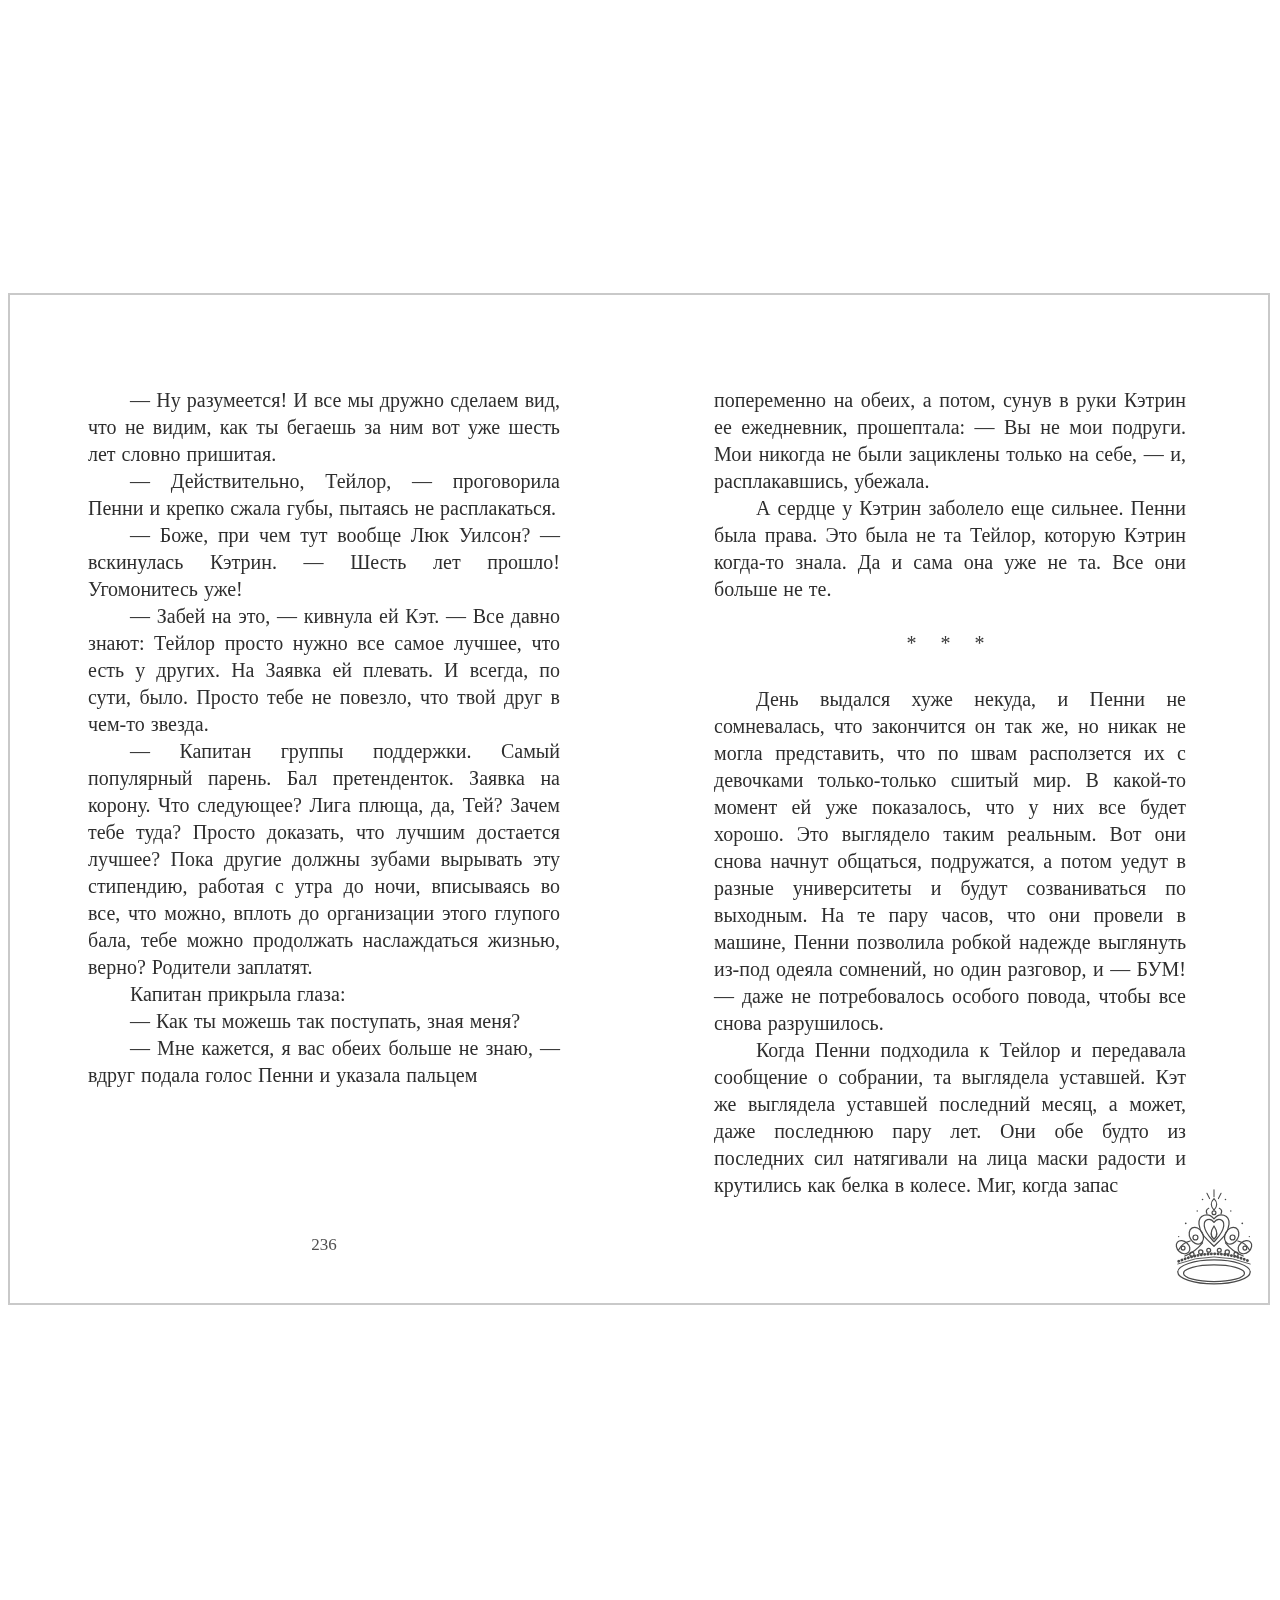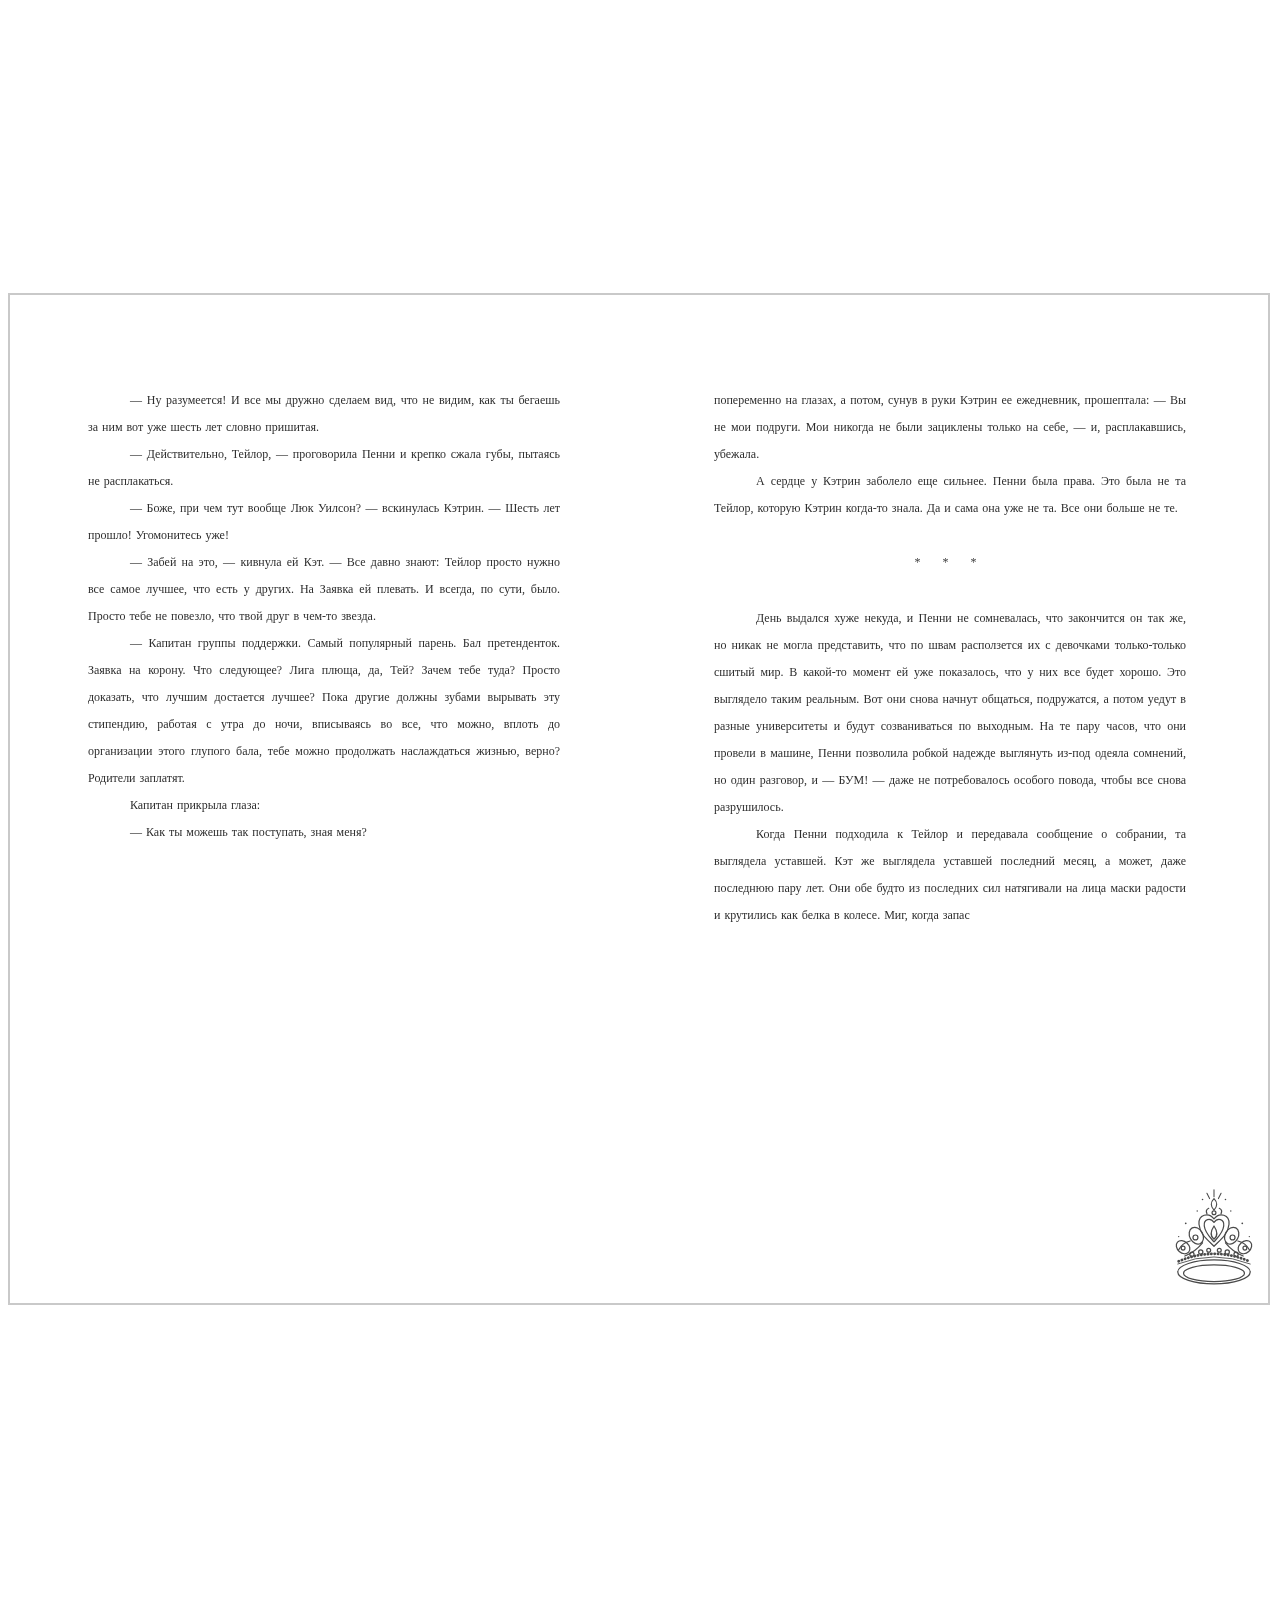--- a/index.html
+++ b/index.html
@@ -28,21 +28,21 @@
   .text-col {
     position: absolute;
     top: 92px;
     width: 472px;
     color: #2e2e2e;
   }
   .text-col.left  { left: 78px;  }
   .text-col.right { left: 704px; }
   .para {
     margin: 0;
-    font-size: 12px;
+    font-size: 20px;
     line-height: 27px;
     text-align: justify;
     color: #2e2e2e;
     word-spacing: 1px;
   }
   .para.indent { text-indent: 42px; }
   .para.separator {
     text-align: center;
     text-indent: 0;
     letter-spacing: 9px;
@@ -74,29 +74,31 @@
   <div class="book-card">
 
     <div class="text-col left">
         <p class="para indent">— Ну разумеется! И все мы дружно сделаем вид, что не видим, как ты бегаешь за ним вот уже шесть лет словно пришитая.</p>
         <p class="para indent">— Действительно, Тейлор, — проговорила Пенни и крепко сжала губы, пытаясь не расплакаться.</p>
         <p class="para indent">— Боже, при чем тут вообще Люк Уилсон? — вскинулась Кэтрин. — Шесть лет прошло! Угомонитесь уже!</p>
         <p class="para indent">— Забей на это, — кивнула ей Кэт. — Все давно знают: Тейлор просто нужно все самое лучшее, что есть у других. На Заявка ей плевать. И всегда, по сути, было. Просто тебе не повезло, что твой друг в чем-то звезда.</p>
         <p class="para indent">— Капитан группы поддержки. Самый популярный парень. Бал претенденток. Заявка на корону. Что следующее? Лига плюща, да, Тей? Зачем тебе туда? Просто доказать, что лучшим достается лучшее? Пока другие должны зубами вырывать эту стипендию, работая с утра до ночи, вписываясь во все, что можно, вплоть до организации этого глупого бала, тебе можно продолжать наслаждаться жизнью, верно? Родители заплатят.</p>
         <p class="para indent">Капитан прикрыла глаза:</p>
         <p class="para indent">— Как ты можешь так поступать, зная меня?</p>
+        <p class="para indent">— Мне кажется, я вас обеих больше не знаю, — вдруг подала голос Пенни и указала пальцем</p>
       </div>
     <div class="text-col right">
-        <p class="para">попеременно на глазах, а потом, сунув в руки Кэтрин ее ежедневник, прошептала: — Вы не мои подруги. Мои никогда не были зациклены только на себе, — и, расплакавшись, убежала.</p>
+        <p class="para">попеременно на обеих, а потом, сунув в руки Кэтрин ее ежедневник, прошептала: — Вы не мои подруги. Мои никогда не были зациклены только на себе, — и, расплакавшись, убежала.</p>
         <p class="para indent">А сердце у Кэтрин заболело еще сильнее. Пенни была права. Это была не та Тейлор, которую Кэтрин когда-то знала. Да и сама она уже не та. Все они больше не те.</p>
         <p class="para separator">* * *</p>
         <p class="para indent">День выдался хуже некуда, и Пенни не сомневалась, что закончится он так же, но никак не могла представить, что по швам расползется их с девочками только-только сшитый мир. В какой-то момент ей уже показалось, что у них все будет хорошо. Это выглядело таким реальным. Вот они снова начнут общаться, подружатся, а потом уедут в разные университеты и будут созваниваться по выходным. На те пару часов, что они провели в машине, Пенни позволила робкой надежде выглянуть из-под одеяла сомнений, но один разговор, и — БУМ! — даже не потребовалось особого повода, чтобы все снова разрушилось.</p>
         <p class="para indent">Когда Пенни подходила к Тейлор и передавала сообщение о собрании, та выглядела уставшей. Кэт же выглядела уставшей последний месяц, а может, даже последнюю пару лет. Они обе будто из последних сил натягивали на лица маски радости и крутились как белка в колесе. Миг, когда запас</p>
       </div>
 
+    <div class="page-num left">236</div>
 
     <svg class="tiara" viewBox="0 0 100 120" fill="none" stroke="#4a4a4a" stroke-width="1.4" stroke-linecap="round" stroke-linejoin="round">
 
       <g stroke-width="1.2">
         <path d="M50 2 V10"></path>
         <path d="M42 6 L45 12"></path>
         <path d="M58 6 L55 12"></path>
         <circle cx="37" cy="13" r="0.9" fill="#4a4a4a" stroke="none"></circle>
         <circle cx="63" cy="13" r="0.9" fill="#4a4a4a" stroke="none"></circle>
         <circle cx="31" cy="26" r="0.8" fill="#4a4a4a" stroke="none"></circle>

